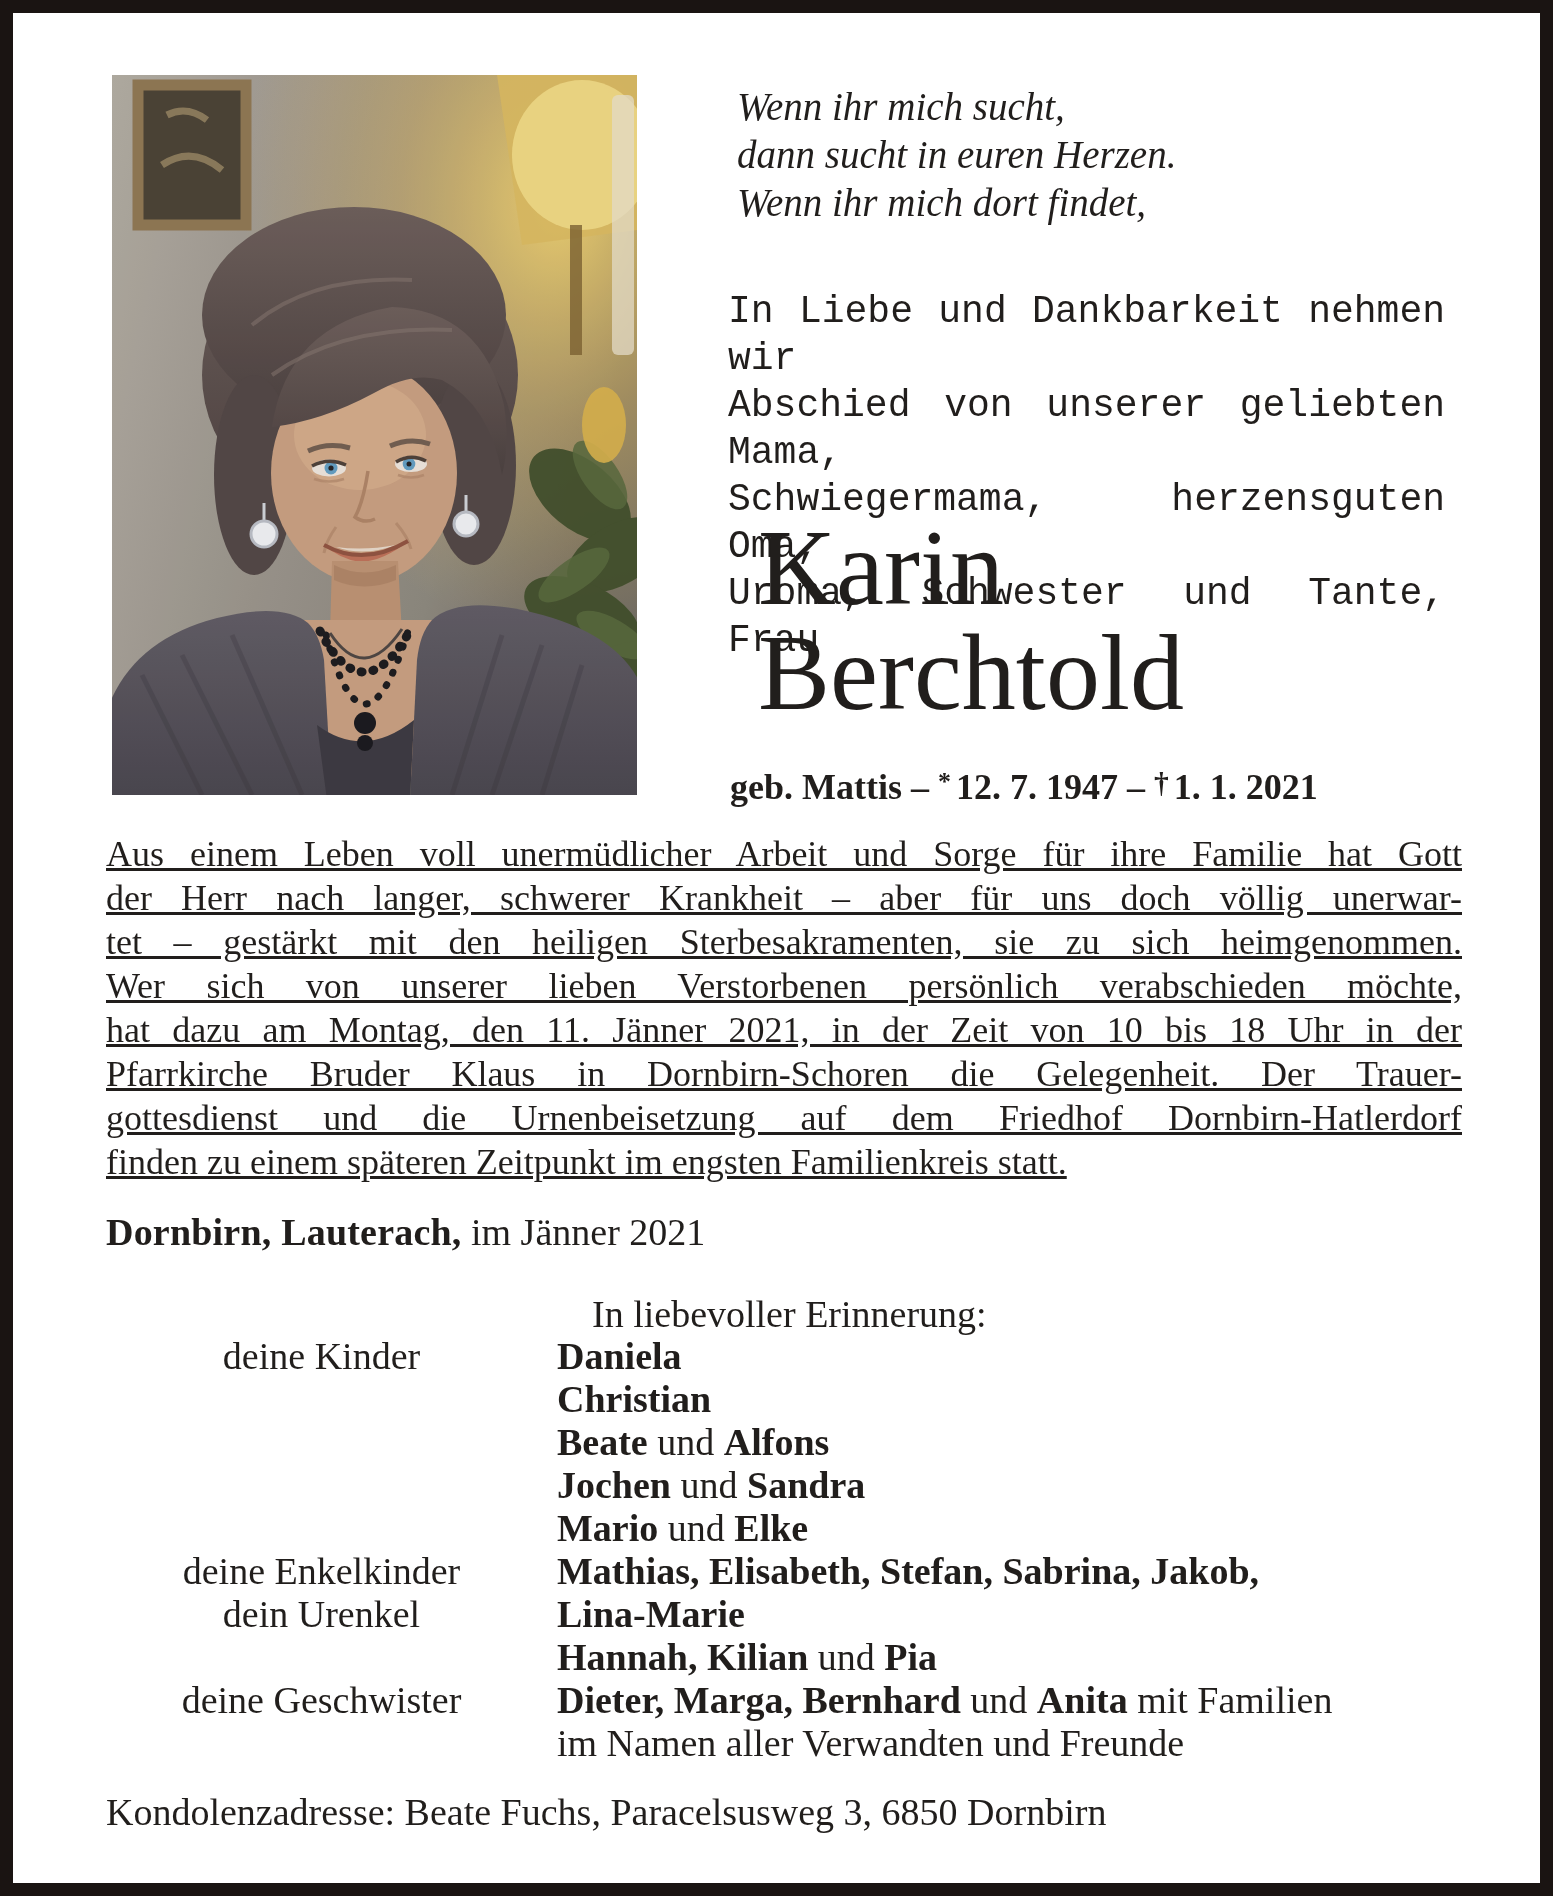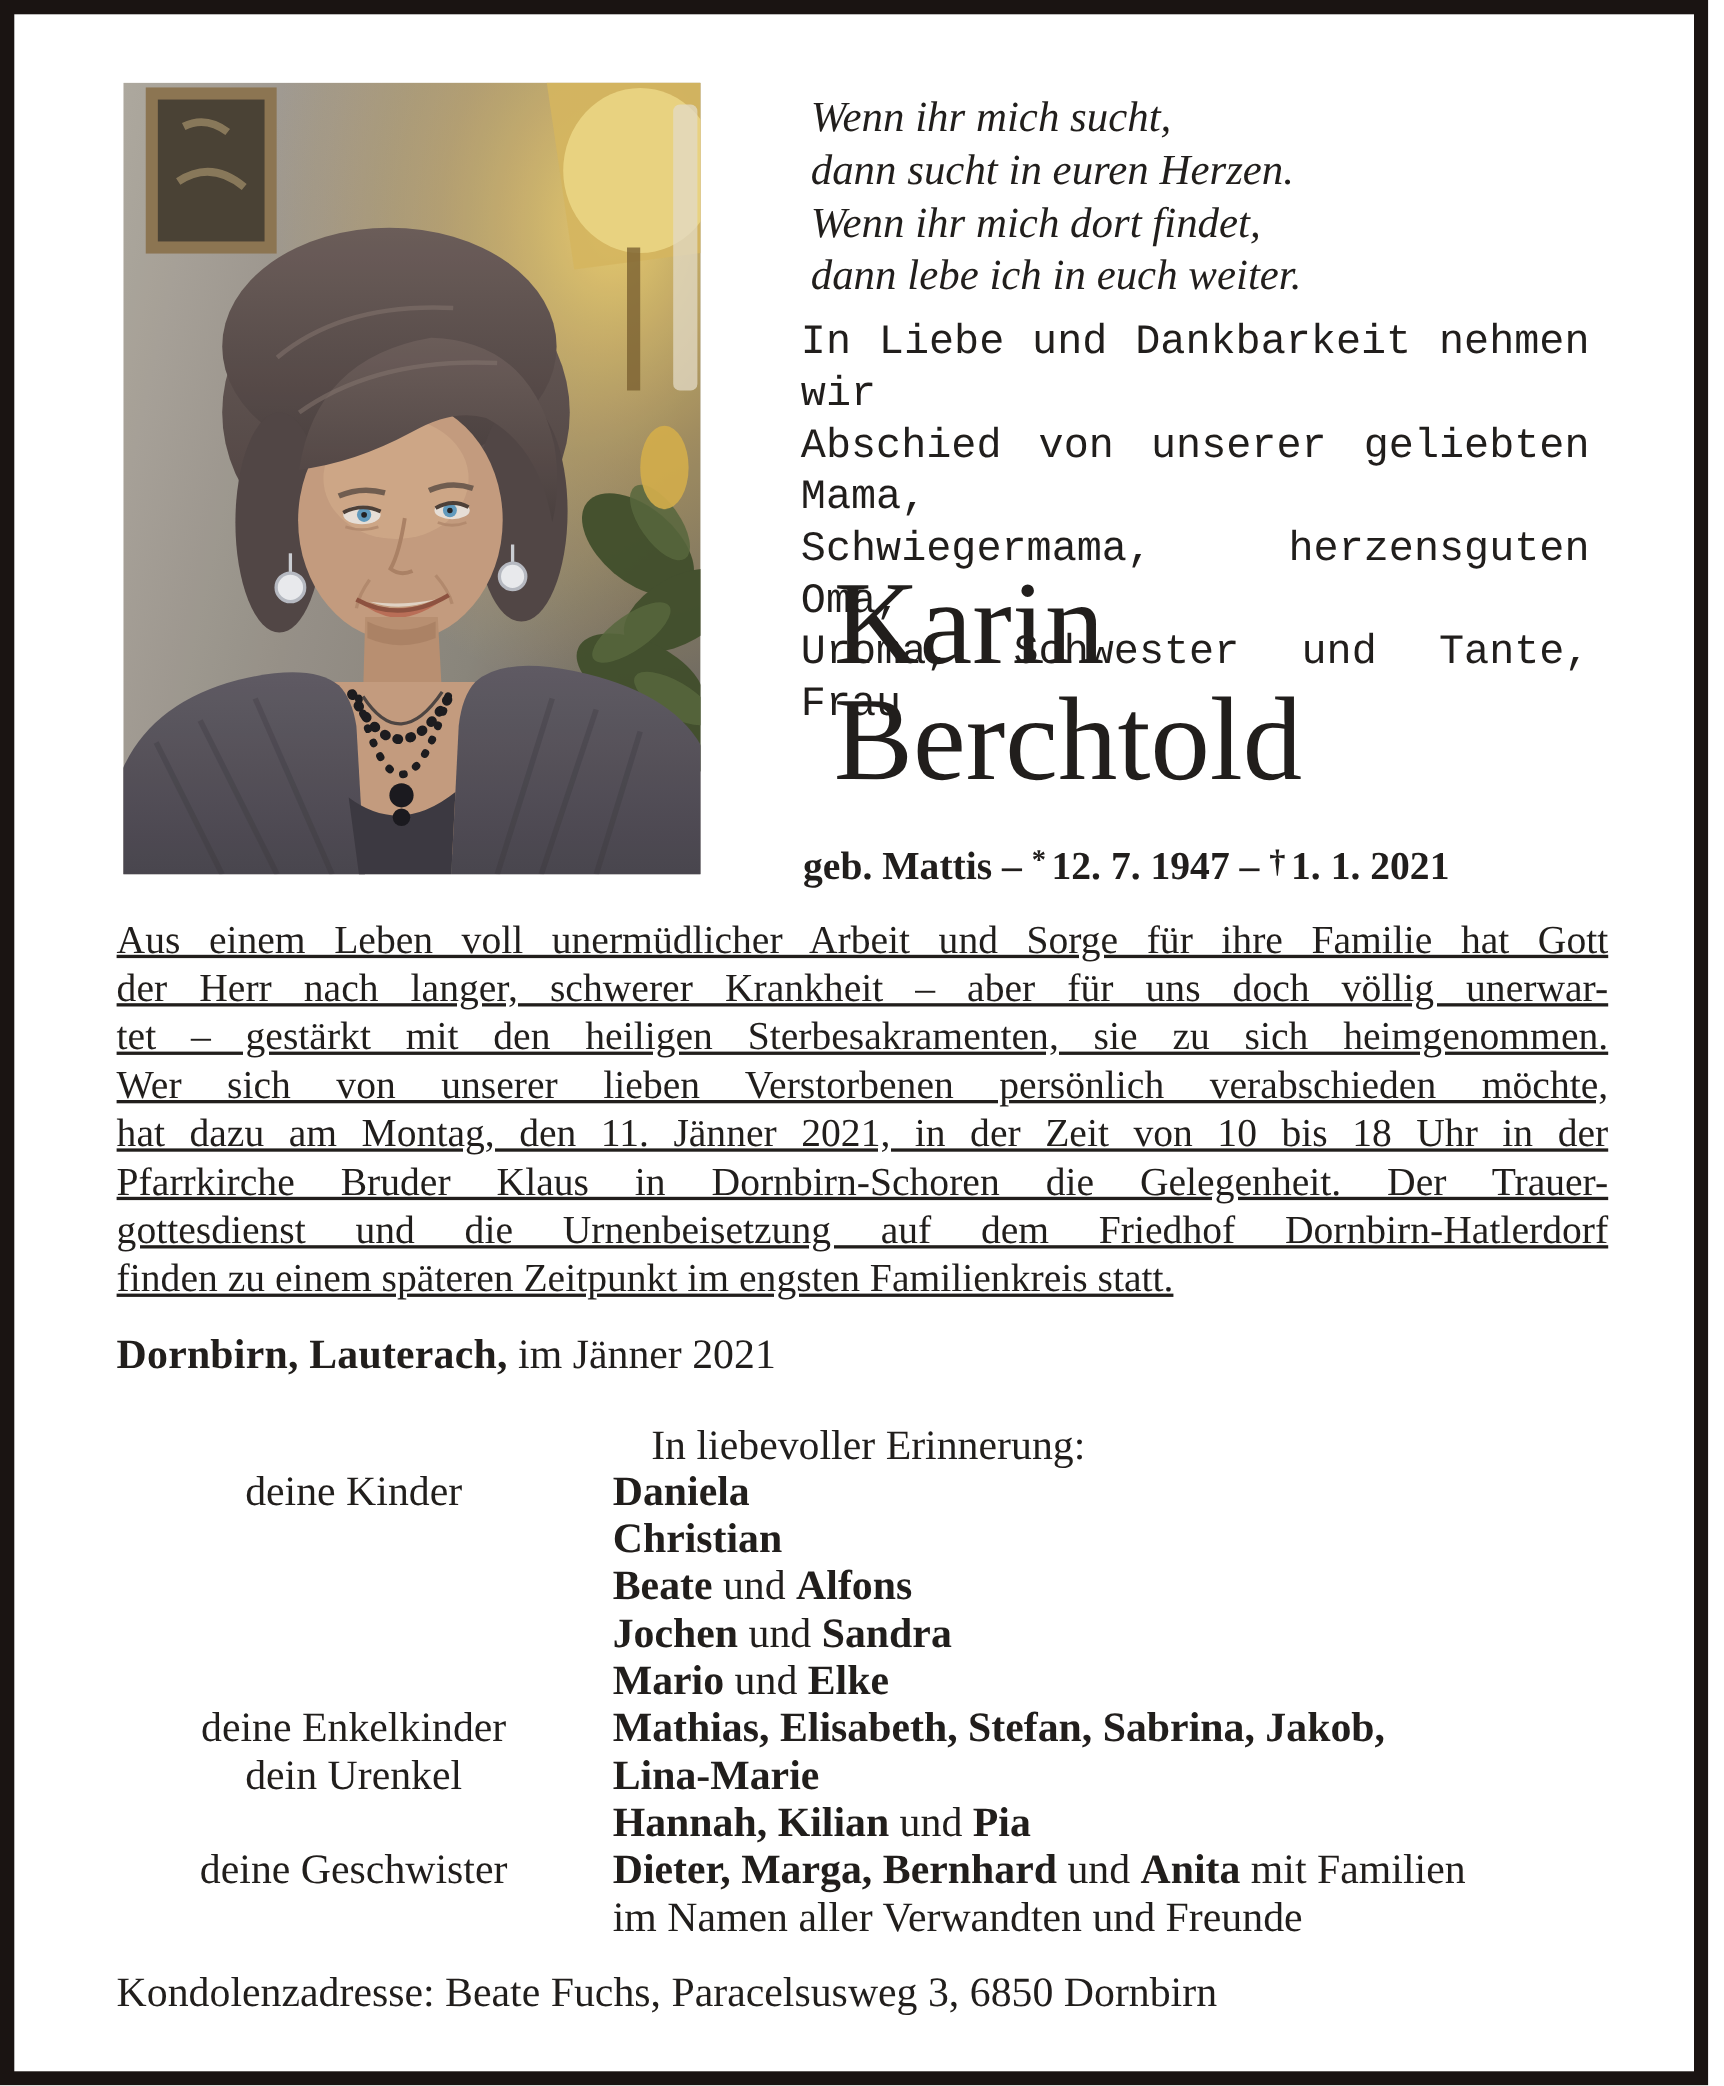--- a/index.html
+++ b/index.html
@@ -120,21 +120,20 @@
       <circle cx="253" cy="648" r="11" fill="#15141a"></circle>
         <circle cx="253" cy="668" r="8" fill="#15141a"></circle>
       <rect width="525" height="720" fill="#8a8578" opacity="0.06"></rect>
     </svg>
   </div>
 
   <div class="poem" id="poem">
       <div>Wenn ihr mich sucht,</div>
       <div>dann sucht in euren Herzen.</div>
       <div>Wenn ihr mich dort findet,</div>
-      <div>dann lebe ich in euch weiter.</div>
     </div>
 
   <div class="intro" id="intro">
       <div class="jline jfull">In Liebe und Dankbarkeit nehmen wir</div>
       <div class="jline jfull">Abschied von unserer geliebten Mama,</div>
       <div class="jline jfull">Schwiegermama, herzensguten Oma,</div>
       <div class="jline jfull">Uroma, Schwester und Tante, Frau</div>
     </div>
 
   <div class="name">

